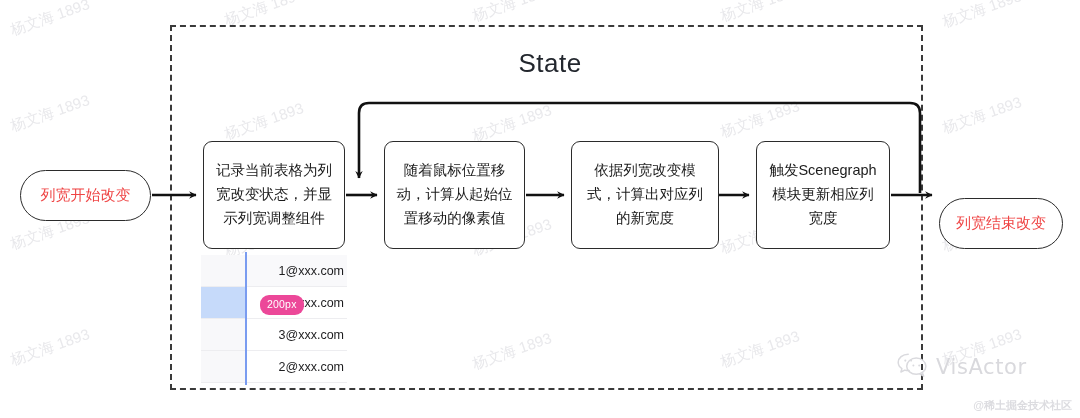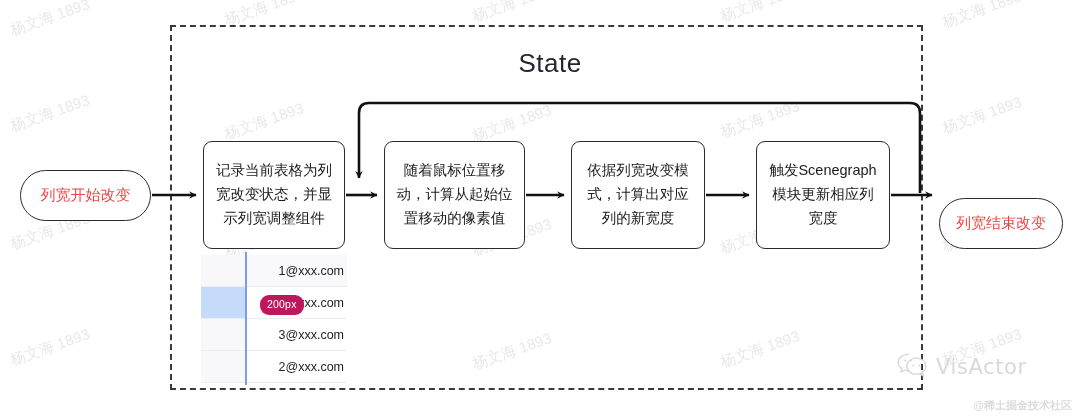--- a/index.html
+++ b/index.html
@@ -85,21 +85,21 @@
     justify-content: center;
     text-align: center;
     font-size: 14.5px;
     line-height: 1.65;
     color: #1b1b1b;
     padding: 6px 9px;
     z-index: 5;
   }
   #proc-1 { left: 203px; top: 141px; width: 142px; height: 108px; }
   #proc-2 { left: 384px; top: 141px; width: 141px; height: 108px; }
-  #proc-3 { left: 571px; top: 141px; width: 134px; height: 108px; }
+  #proc-3 { left: 571px; top: 141px; width: 148px; height: 108px; }
   #proc-4 { left: 756px; top: 141px; width: 134px; height: 108px; }
 
   
   #wires {
     position: absolute;
     left: 0; top: 0;
     width: 1080px; height: 418px;
     z-index: 4;
     pointer-events: none;
   }
@@ -152,21 +152,21 @@
     top: -3px;
     width: 2px;
     height: 133px;
     background: #7a9cf0;
     z-index: 7;
   }
   .tm-badge {
     position: absolute;
     left: 59px;
     top: 40px;
-    background: #be185d;
+    background: #ec4899;
     color: #ffffff;
     font-size: 10.5px;
     line-height: 1;
     padding: 4px 7px 5px 7px;
     border-radius: 9px;
     z-index: 8;
     white-space: nowrap;
     letter-spacing: 0.2px;
   }
 

